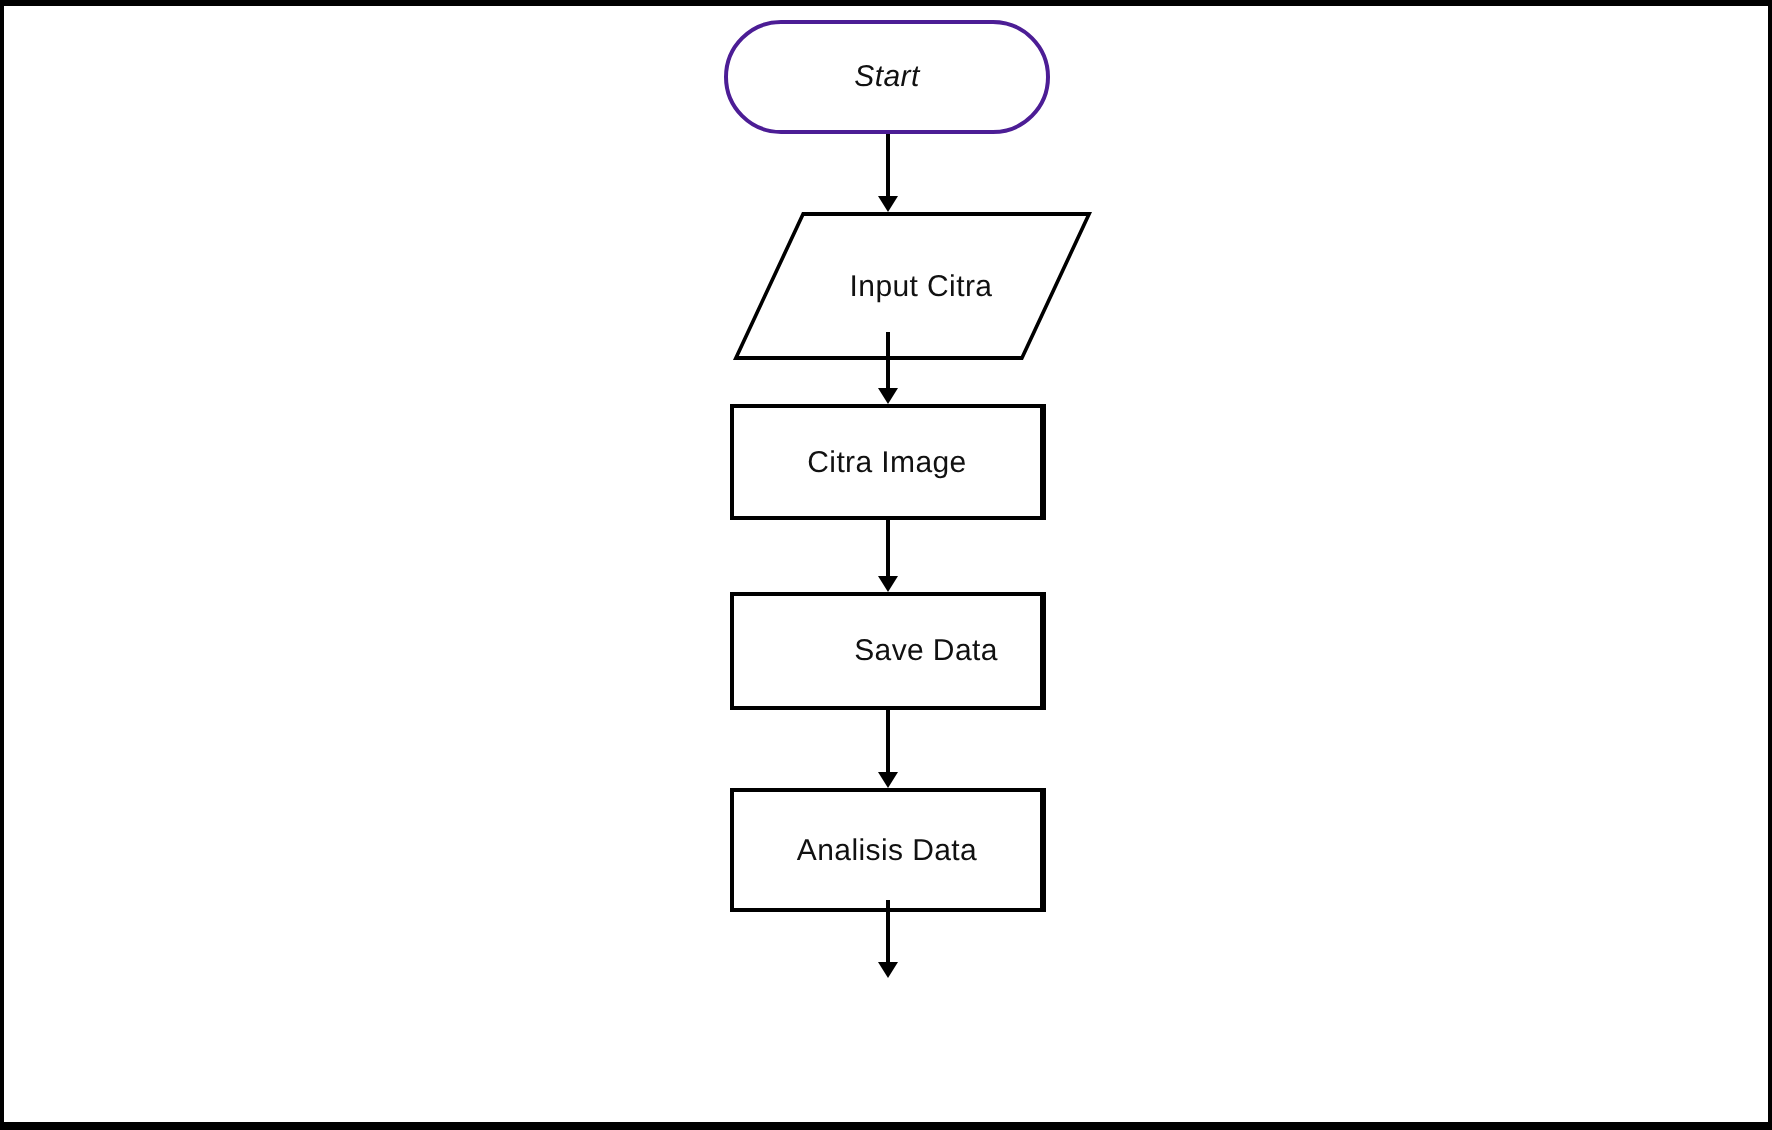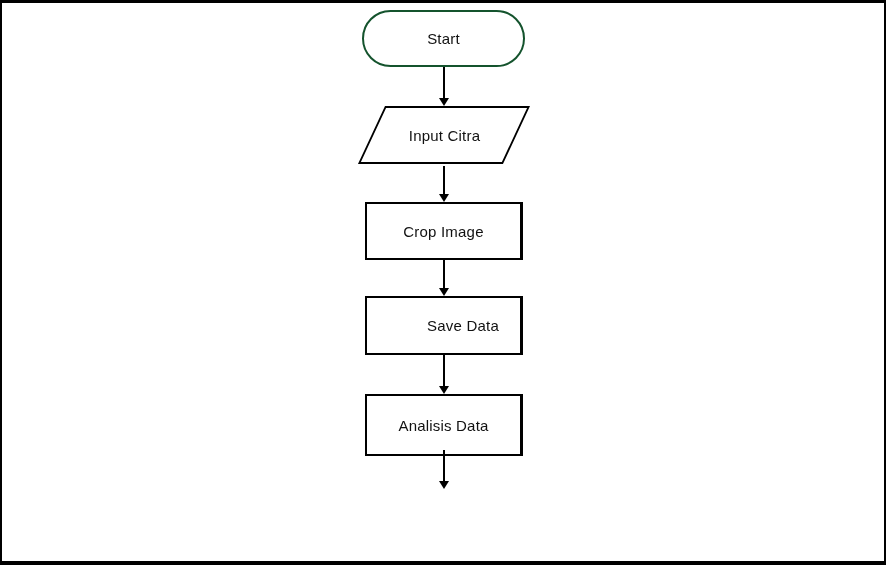--- a/index.html
+++ b/index.html
@@ -25,23 +25,24 @@
     display: flex;
     align-items: center;
     justify-content: center;
     box-sizing: border-box;
     font-size: 15px;
     color: #111111;
     letter-spacing: 0.2px;
     text-align: center;
   }
   .terminator {
-    border: 2px solid #14532d;
+    border: 2px solid #4c1d95;
     border-radius: 29px;
     background: #ffffff;
+    font-style: italic;
   }
   .process {
     border: 2px solid #000;
     border-right-width: 3px;
     background: #ffffff;
   }
   
   .io-wrap { background: transparent; }
   .io-shape {
     position: absolute;
@@ -78,21 +79,21 @@
     bottom: 0;
     left: 0;
     width: 0;
     height: 0;
     border-left: 5px solid transparent;
     border-right: 5px solid transparent;
     border-top: 8px solid #000;
   }
   
   #node-start    { left: 360px; top: 7px;   width: 163px; height: 57px; }
-  #node-input    { left: 355px; top: 103px; width: 175px; height: 58px; }
+  #node-input    { left: 371px; top: 103px; width: 175px; height: 74px; }
   #node-crop     { left: 363px; top: 199px; width: 158px; height: 58px; }
   #node-save     { left: 363px; top: 293px; width: 158px; height: 59px; padding-left: 39px; }
   #node-analisis { left: 363px; top: 391px; width: 158px; height: 62px; }
   #node-end      { left: 360px; top: 486px; width: 163px; height: 59px; }
   #arrow-1 { top: 64px;  height: 39px; }
   #arrow-2 { top: 163px; height: 36px; }
   #arrow-3 { top: 257px; height: 36px; }
   #arrow-4 { top: 352px; height: 39px; }
   #arrow-5 { top: 447px; height: 39px; }
 </style>
@@ -114,21 +115,21 @@
     <div class="io-shape"></div>
     <span class="io-label">Input Citra</span>
   </div>
 
   <div id="arrow-2" class="arrow">
     <div class="shaft"></div>
     <div class="head"></div>
   </div>
 
   <div id="node-crop" class="node process">
-    <span>Crop Image</span>
+    <span>Citra Image</span>
   </div>
 
   <div id="arrow-3" class="arrow">
     <div class="shaft"></div>
     <div class="head"></div>
   </div>
 
   <div id="node-save" class="node process">
     <span>Save Data</span>
   </div>

